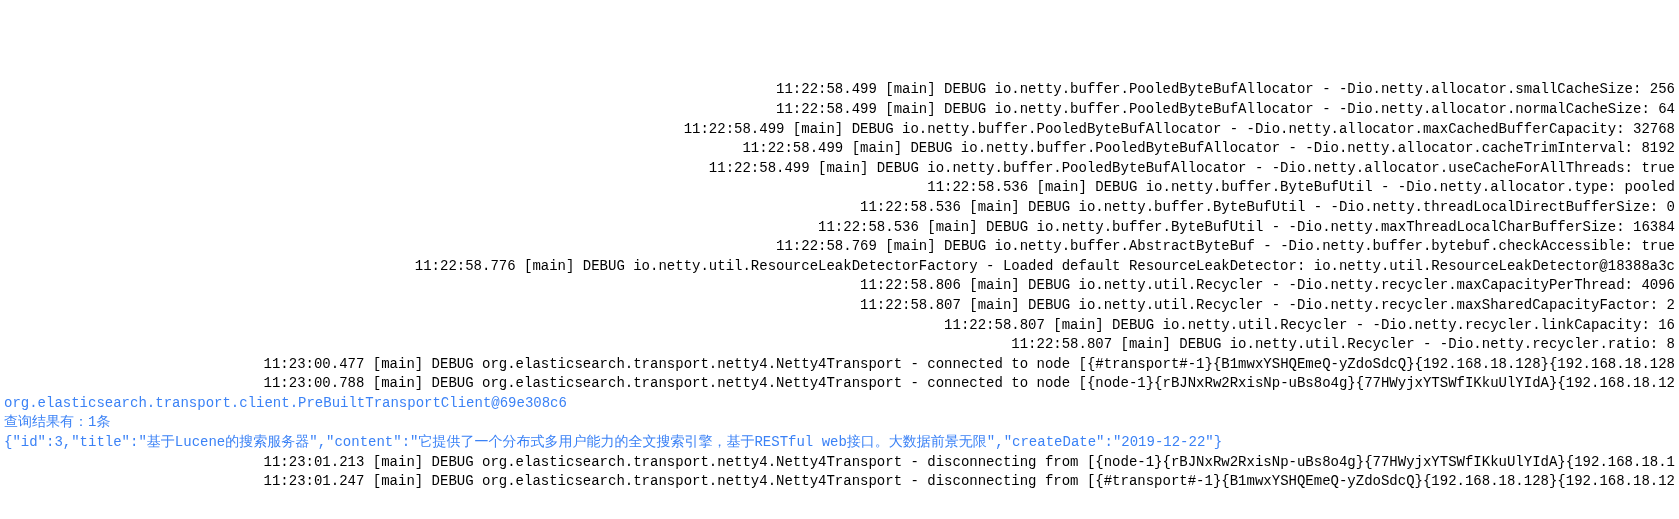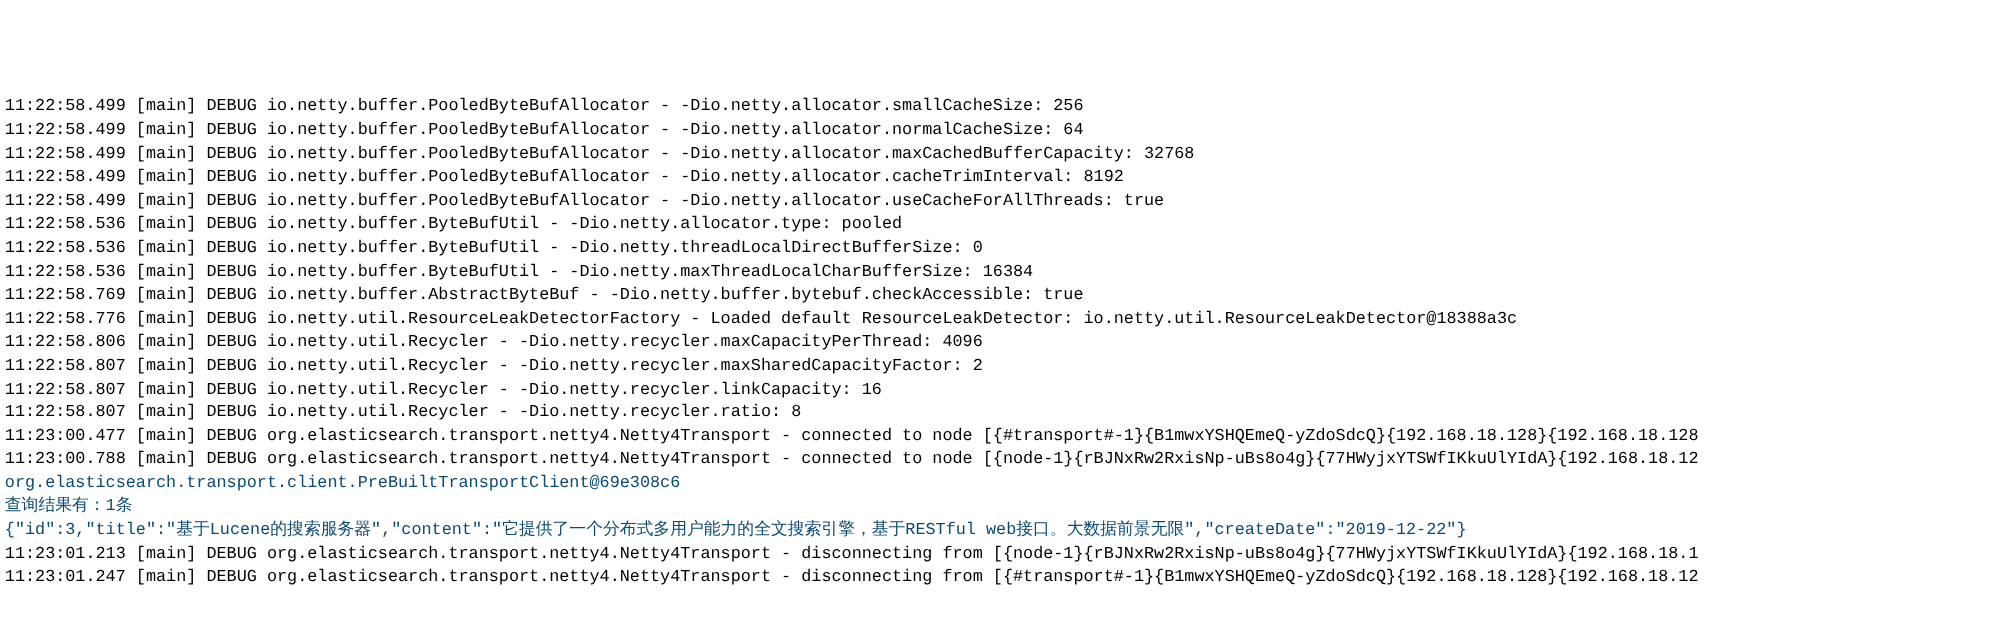--- a/index.html
+++ b/index.html
@@ -10,25 +10,26 @@
       background: #ffffff;
       color: #000000;
       white-space: pre;
       overflow-x: hidden;
       padding: 2px 4px;
       position: relative;
     }
     .log-line {
       display: block;
       white-space: pre;
+      text-align: right;
     }
     .output-line {
       display: block;
       white-space: pre;
-      color: #0c4a6e;
+      color: #3b82f6;
     }
   </style>
 </head>
 <body>
 
 
 
 <div id="console"><span class="log-line">11:22:58.499 [main] DEBUG io.netty.buffer.PooledByteBufAllocator - -Dio.netty.allocator.smallCacheSize: 256</span><span class="log-line">11:22:58.499 [main] DEBUG io.netty.buffer.PooledByteBufAllocator - -Dio.netty.allocator.normalCacheSize: 64</span><span class="log-line">11:22:58.499 [main] DEBUG io.netty.buffer.PooledByteBufAllocator - -Dio.netty.allocator.maxCachedBufferCapacity: 32768</span><span class="log-line">11:22:58.499 [main] DEBUG io.netty.buffer.PooledByteBufAllocator - -Dio.netty.allocator.cacheTrimInterval: 8192</span><span class="log-line">11:22:58.499 [main] DEBUG io.netty.buffer.PooledByteBufAllocator - -Dio.netty.allocator.useCacheForAllThreads: true</span><span class="log-line">11:22:58.536 [main] DEBUG io.netty.buffer.ByteBufUtil - -Dio.netty.allocator.type: pooled</span><span class="log-line">11:22:58.536 [main] DEBUG io.netty.buffer.ByteBufUtil - -Dio.netty.threadLocalDirectBufferSize: 0</span><span class="log-line">11:22:58.536 [main] DEBUG io.netty.buffer.ByteBufUtil - -Dio.netty.maxThreadLocalCharBufferSize: 16384</span><span class="log-line">11:22:58.769 [main] DEBUG io.netty.buffer.AbstractByteBuf - -Dio.netty.buffer.bytebuf.checkAccessible: true</span><span class="log-line">11:22:58.776 [main] DEBUG io.netty.util.ResourceLeakDetectorFactory - Loaded default ResourceLeakDetector: io.netty.util.ResourceLeakDetector@18388a3c</span><span class="log-line">11:22:58.806 [main] DEBUG io.netty.util.Recycler - -Dio.netty.recycler.maxCapacityPerThread: 4096</span><span class="log-line">11:22:58.807 [main] DEBUG io.netty.util.Recycler - -Dio.netty.recycler.maxSharedCapacityFactor: 2</span><span class="log-line">11:22:58.807 [main] DEBUG io.netty.util.Recycler - -Dio.netty.recycler.linkCapacity: 16</span><span class="log-line">11:22:58.807 [main] DEBUG io.netty.util.Recycler - -Dio.netty.recycler.ratio: 8</span><span class="log-line">11:23:00.477 [main] DEBUG org.elasticsearch.transport.netty4.Netty4Transport - connected to node [{#transport#-1}{B1mwxYSHQEmeQ-yZdoSdcQ}{192.168.18.128}{192.168.18.128</span><span class="log-line">11:23:00.788 [main] DEBUG org.elasticsearch.transport.netty4.Netty4Transport - connected to node [{node-1}{rBJNxRw2RxisNp-uBs8o4g}{77HWyjxYTSWfIKkuUlYIdA}{192.168.18.12</span><span class="output-line">org.elasticsearch.transport.client.PreBuiltTransportClient@69e308c6</span><span class="output-line">查询结果有：1条</span><span class="output-line">{"id":3,"title":"基于Lucene的搜索服务器","content":"它提供了一个分布式多用户能力的全文搜索引擎，基于RESTful web接口。大数据前景无限","createDate":"2019-12-22"}</span><span class="log-line">11:23:01.213 [main] DEBUG org.elasticsearch.transport.netty4.Netty4Transport - disconnecting from [{node-1}{rBJNxRw2RxisNp-uBs8o4g}{77HWyjxYTSWfIKkuUlYIdA}{192.168.18.1</span><span class="log-line">11:23:01.247 [main] DEBUG org.elasticsearch.transport.netty4.Netty4Transport - disconnecting from [{#transport#-1}{B1mwxYSHQEmeQ-yZdoSdcQ}{192.168.18.128}{192.168.18.12</span></div>
 
 

